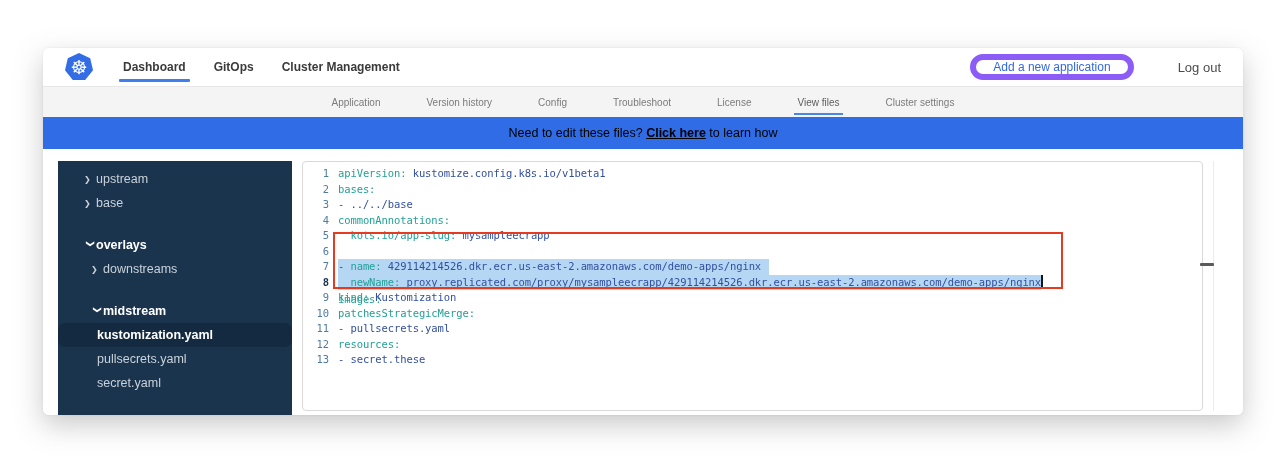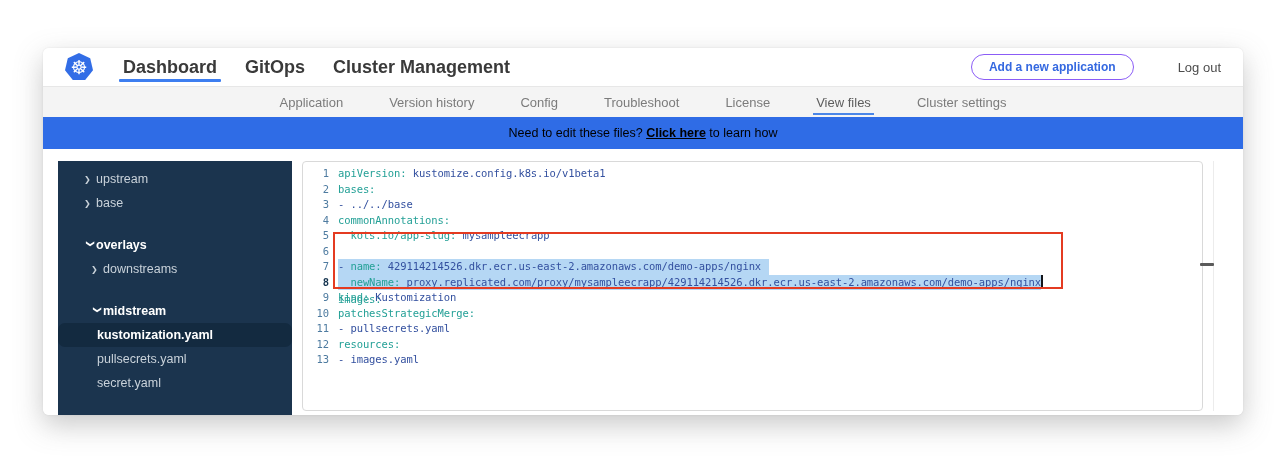--- a/index.html
+++ b/index.html
@@ -8,30 +8,30 @@
   .card { position:absolute; left:43px; top:48px; width:1200px; height:367px; background:#fff;
           border-radius:6px; overflow:hidden;
           box-shadow:0 10px 28px rgba(100,100,100,.35), 0 0 2px rgba(0,0,0,.10); }
 
   
   .topnav { height:39px; display:flex; align-items:center; padding:0 22px; border-bottom:1px solid #e7e7e7; background:#fff; }
   .logo { width:28px; height:28px; background:#326de6; color:#fff; display:flex; align-items:center; justify-content:center;
           font-size:19px; line-height:1; border-radius:4px;
           clip-path:polygon(50% 0%, 90% 19%, 100% 62%, 72% 96%, 28% 96%, 0% 62%, 10% 19%); }
   .nav-tabs { display:flex; align-items:stretch; height:100%; margin-left:16px; }
-  .nav-tab { position:relative; display:flex; align-items:center; padding:0 14px; font-size:18px; font-weight:600; color:#3a3a3a; cursor:pointer; }
+  .nav-tab { position:relative; display:flex; align-items:center; padding:0 14px; font-size:12px; font-weight:600; color:#3a3a3a; cursor:pointer; }
   .nav-tab .tab-underline { position:absolute; left:10px; right:10px; bottom:4px; height:3px; background:#3d7ef0; border-radius:1px; }
   .topnav-right { margin-left:auto; display:flex; align-items:center; gap:22px; }
-  .add-btn { border:1px solid #8b5cf6; color:#3468e0; background:#fff; border-radius:14px; height:26px;
-             padding:0 17px; font-size:12px; font-weight:700; font-family:inherit; cursor:pointer; }
+  .add-btn { border:6px solid #8b5cf6; color:#3468e0; background:#fff; border-radius:14px; height:26px;
+             padding:0 17px; font-size:12px; font-weight:400; font-family:inherit; cursor:pointer; }
   .logout { font-size:13px; color:#4c4c4c; cursor:pointer;margin-left:22px; }
 
   
   .subnav { height:30px; background:#f4f4f4; display:flex; justify-content:center; gap:46px; }
-  .subnav-tab { position:relative; display:flex; align-items:center; font-size:13px; color:#7b7b7b; cursor:pointer; }
+  .subnav-tab { position:relative; display:flex; align-items:center; font-size:10px; color:#7b7b7b; cursor:pointer; }
   .subnav-tab.active { color:#5d5d5d; }
   .subnav-tab .tab-underline { position:absolute; left:-3px; right:-3px; bottom:2px; height:2px; background:#4a86e8; }
 
   
   .banner { height:32px; background:#2f6ce6; color:#000000; display:flex; align-items:center; justify-content:center; font-size:12.5px; }
   .banner span { white-space:pre; }
   .banner .link { font-weight:700; text-decoration:underline; cursor:pointer; }
 
   
   .content { position:relative; height:266px; background:#fff; }
@@ -135,20 +135,20 @@
         <div class="code-line"><span class="ln">3</span><span class="tok-val">- ../../base</span></div>
         <div class="code-line"><span class="ln">4</span><span class="tok-key">commonAnnotations:</span></div>
         <div class="code-line"><span class="ln">5</span><span class="tok-val">  </span><span class="tok-key">kots.io/app-slug:</span><span class="tok-val"> mysampleecrapp</span></div>
         <div class="code-line"><span class="ln">6</span><span class="sel" style="padding-right: 18px; margin-top: 48px;"><span class="tok-key">images:</span></span></div>
         <div class="code-line"><span class="ln">7</span><span class="sel" style="padding-right: 8px;"><span class="tok-val">- </span><span class="tok-key">name:</span><span class="tok-val"> 429114214526.dkr.ecr.us-east-2.amazonaws.com/demo-apps/nginx</span></span></div>
         <div class="code-line"><span class="ln active">8</span><span class="sel"><span class="tok-val">  </span><span class="tok-key">newName:</span><span class="tok-val"> proxy.replicated.com/proxy/mysampleecrapp/429114214526.dkr.ecr.us-east-2.amazonaws.com/demo-apps/nginx</span></span><span class="cursor"></span></div>
         <div class="code-line"><span class="ln">9</span><span class="tok-key">kind:</span><span class="tok-val"> Kustomization</span></div>
         <div class="code-line"><span class="ln">10</span><span class="tok-key">patchesStrategicMerge:</span></div>
         <div class="code-line"><span class="ln">11</span><span class="tok-val">- pullsecrets.yaml</span></div>
         <div class="code-line"><span class="ln">12</span><span class="tok-key">resources:</span></div>
-        <div class="code-line"><span class="ln">13</span><span class="tok-val">- images.yaml</span></div>
+        <div class="code-line"><span class="ln">13</span><span class="tok-val">- secret.these</span></div>
       </div>
 
     <div class="scroll-track"></div>
     <div class="scroll-dash"></div>
   </div>
 
 </div>
 
 </body></html>

